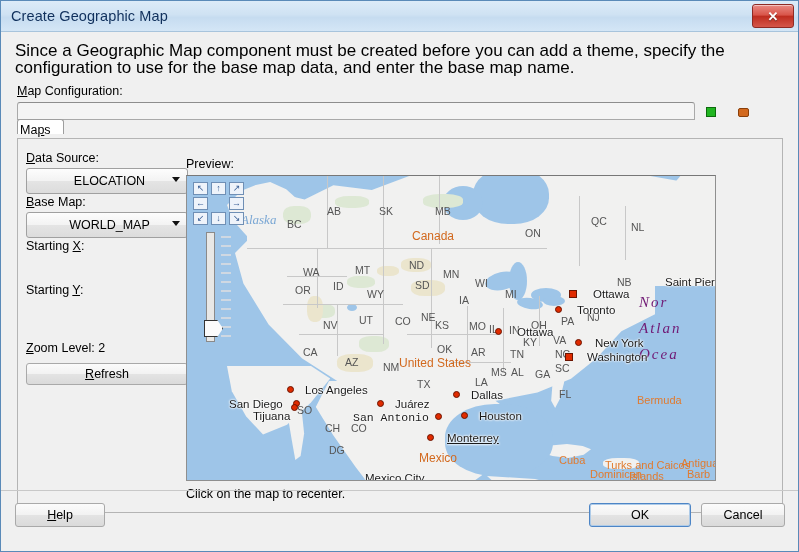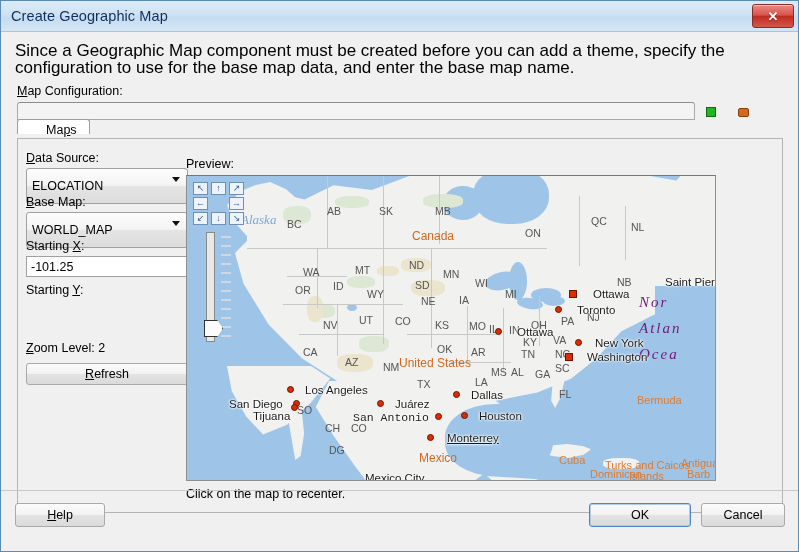--- a/index.html
+++ b/index.html
@@ -61,42 +61,42 @@
     background:#21b521;border:1px solid #0d6b0d;
   }
   #cfg-del{left:736px;}
   #cfg-del i{
     display:block;width:9px;height:7px;margin:3px 0 0 1px;
     background:#d2691e;border:1px solid #8a3f09;border-radius:2px;
   }
   
   #tabstrip{position:absolute;left:16px;top:87px;width:766px;height:20px;}
   #tab-maps{
-    position:absolute;left:0;top:0;height:15px;padding:2px 12px 0 28px;
+    position:absolute;left:0;top:0;height:15px;padding:2px 12px 0 2px;
     box-sizing:border-box;
     background:#fff;
     border:1px solid #9e9e9e;border-bottom:none;
     border-radius:3px 3px 0 0;
     font-size:12.5px;line-height:17px;
     cursor:pointer;
   }
   #tab-maps u{text-decoration:underline;}
   #tabpanel{
     position:absolute;left:16px;top:106px;width:766px;height:375px;
     box-sizing:border-box;
     border:1px solid #b4b4b4;background:#f0f0f0;
   }
   
   .form-label{position:absolute;font-size:12.5px;}
   .form-label u{text-decoration:underline;}
   .combo{
-    position:absolute;left:8px;width:162px;height:36px;box-sizing:border-box;
+    position:absolute;left:8px;width:162px;height:26px;box-sizing:border-box;
     border:1px solid #a0a0a0;border-radius:3px;
     background:linear-gradient(to bottom,#fdfdfd 0%,#f3f3f3 48%,#e4e4e4 52%,#dcdcdc 100%);
-    display:flex;align-items:center;cursor:pointer;
+    display:flex;align-items:center;cursor:pointer;justify-content:center;
   }
   .combo .val{margin-left:5px;font-size:12.5px;}
   .combo .arrow{
     position:absolute;right:7px;top:8px;
     width:0;height:0;border-left:4px solid transparent;border-right:4px solid transparent;
     border-top:5px solid #111;
   }
   .txt{
     position:absolute;left:8px;width:162px;height:21px;box-sizing:border-box;
     border:1px solid #a0a0a0;background:#fff;
@@ -225,23 +225,20 @@
         <span class="arrow"></span>
       </div>
 
       <div class="form-label" style="left:8px;top:56px;"><u>B</u>ase Map:</div>
       <div class="combo" style="top:73px;">
         <span class="val">WORLD_MAP</span>
         <span class="arrow"></span>
       </div>
 
       <div class="form-label" style="left:8px;top:100px;">Starting <u>X</u>:</div>
-      <div class="txt" style="top:117px;">
-        <span class="val">-101.25</span>
-      </div>
 
       <div class="form-label" style="left:8px;top:144px;">Starting <u>Y</u>:</div>
 
       <div class="form-label" style="left:8px;top:202px;"><u>Z</u>oom Level: <span>2</span></div>
 
       <div id="refresh-btn"><u>R</u>efresh</div>
 
       <div id="preview-label">Preview:</div>
 
       <div id="map-frame">
@@ -325,39 +322,39 @@
               <div class="state-lbl" style="left: 116px; top: 90px;">WA</div>
               <div class="state-lbl" style="left: 168px; top: 88px;">MT</div>
               <div class="state-lbl" style="left: 222px; top: 83px;">ND</div>
               <div class="state-lbl" style="left: 256px; top: 92px;">MN</div>
               <div class="state-lbl" style="left: 108px; top: 108px;">OR</div>
               <div class="state-lbl" style="left: 146px; top: 104px;">ID</div>
               <div class="state-lbl" style="left: 228px; top: 103px;">SD</div>
               <div class="state-lbl" style="left: 288px; top: 101px;">WI</div>
               <div class="state-lbl" style="left: 318px; top: 112px;">MI</div>
               <div class="state-lbl" style="left: 180px; top: 112px;">WY</div>
-              <div class="state-lbl" style="left: 234px; top: 119px; text-align: center;">NE</div>
+              <div class="state-lbl" style="left: 234px; top: 135px; text-align: center;">NE</div>
               <div class="state-lbl" style="left: 272px; top: 118px;">IA</div>
               <div class="state-lbl" style="left: 136px; top: 143px;">NV</div>
               <div class="state-lbl" style="left: 172px; top: 138px;">UT</div>
               <div class="state-lbl" style="left: 208px; top: 139px;">CO</div>
               <div class="state-lbl" style="left: 248px; top: 143px;">KS</div>
               <div class="state-lbl" style="left: 282px; top: 144px;">MO</div>
               <div class="state-lbl" style="left: 302px; top: 147px;">IL</div>
               <div class="state-lbl" style="left: 322px; top: 148px;">IN</div>
               <div class="state-lbl" style="left: 344px; top: 143px;">OH</div>
               <div class="state-lbl" style="left: 374px; top: 139px;">PA</div>
               <div class="state-lbl" style="left: 400px; top: 135px;">NJ</div>
               <div class="state-lbl" style="left: 116px; top: 170px;">CA</div>
               <div class="state-lbl" style="left: 158px; top: 180px;">AZ</div>
               <div class="state-lbl" style="left: 196px; top: 185px;">NM</div>
               <div class="state-lbl" style="left: 250px; top: 167px;">OK</div>
               <div class="state-lbl" style="left: 284px; top: 170px;">AR</div>
               <div class="state-lbl" style="left: 336px; top: 160px;">KY</div>
-              <div class="state-lbl" style="left: 334px; top: 172px;">TN</div>
+              <div class="state-lbl" style="left: 323px; top: 172px;">TN</div>
               <div class="state-lbl" style="left: 368px; top: 172px;">NC</div>
               <div class="state-lbl" style="left: 366px; top: 158px;">VA</div>
               <div class="state-lbl" style="left: 368px; top: 186px;">SC</div>
               <div class="state-lbl" style="left: 348px; top: 192px;">GA</div>
               <div class="state-lbl" style="left: 324px; top: 190px;">AL</div>
               <div class="state-lbl" style="left: 304px; top: 190px;">MS</div>
               <div class="state-lbl" style="left: 230px; top: 202px;">TX</div>
               <div class="state-lbl" style="left: 288px; top: 200px;">LA</div>
               <div class="state-lbl" style="left: 372px; top: 212px;">FL</div>
               <div class="state-lbl" style="left: 430px; top: 100px;">NB</div>

